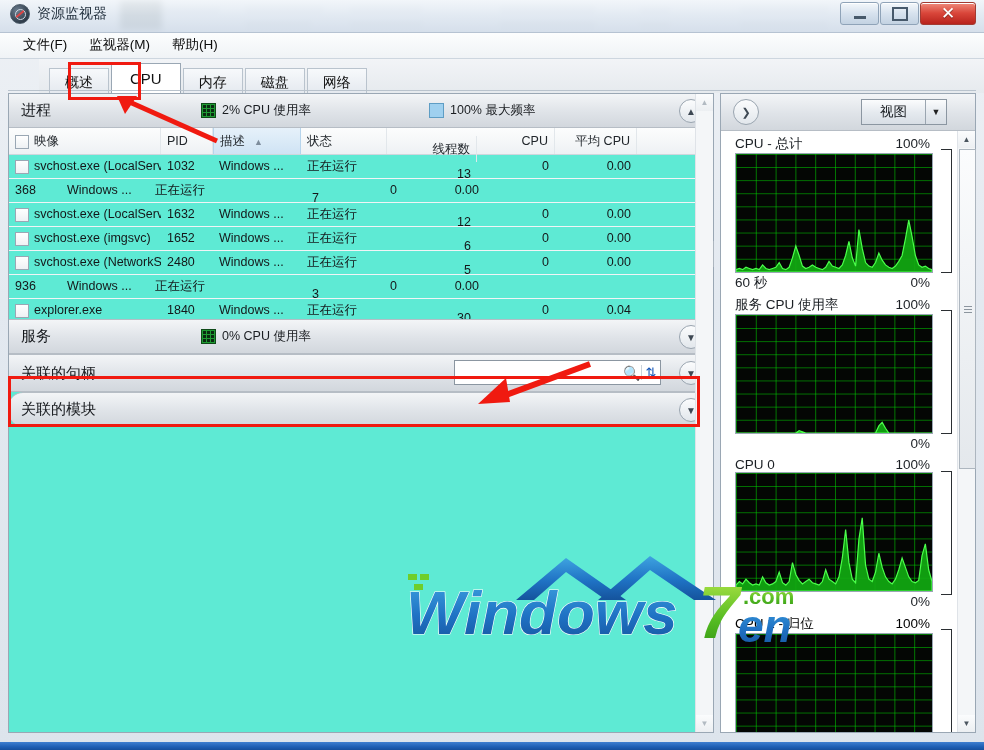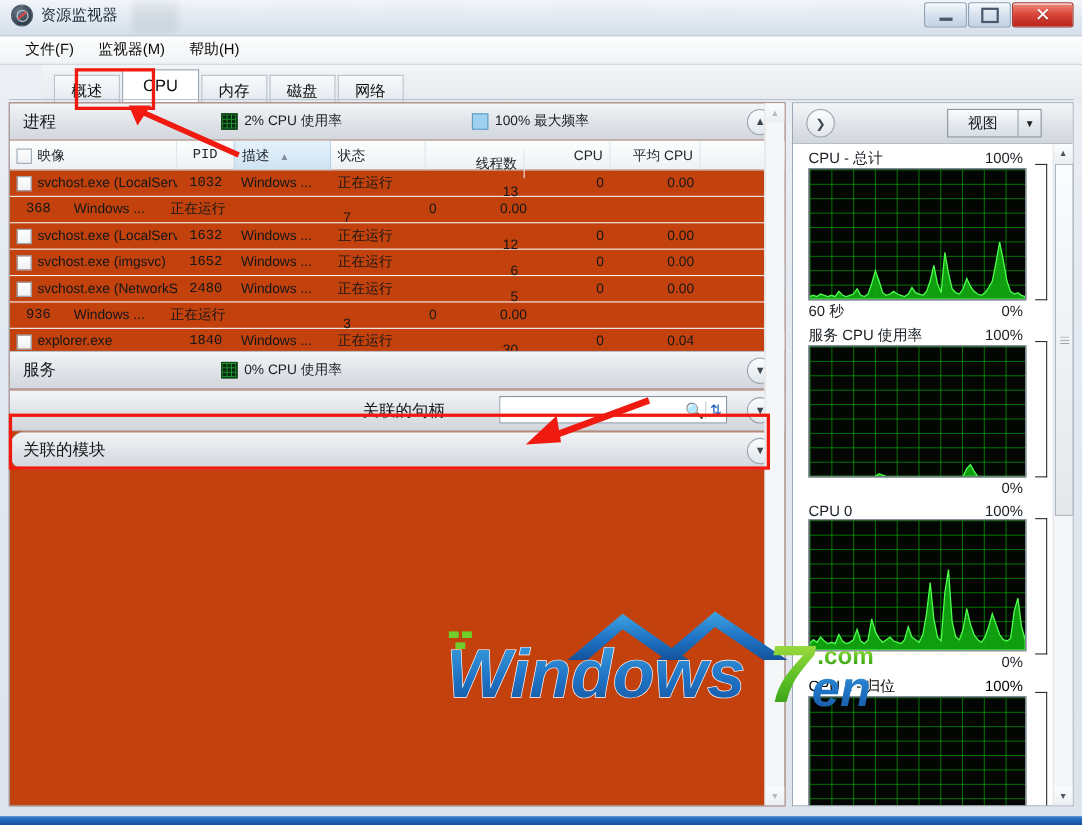--- a/index.html
+++ b/index.html
@@ -49,21 +49,21 @@
   #tabs{position:absolute;left:10px;top:4px;display:flex;align-items:flex-end;height:30px;}
   .tab{height:26px;line-height:26px;padding:0 15px;font-size:14px;color:#111;
     background:linear-gradient(180deg,#f7f9fb,#e3e8ee);border:1px solid #b9c3cd;
     border-bottom:none;margin-right:2px;position:relative;top:2px;}
   .tab.active{background:#fff;height:29px;line-height:29px;top:0;border-color:#9aa7b4;font-size:15px;padding:0 18px;}
   #tabline{position:absolute;left:8px;top:90px;width:968px;height:1px;background:#b9c3cd;}
   
   #content{position:absolute;left:8px;top:93px;width:968px;height:640px;}
   
   #leftpane{position:absolute;left:0;top:0;width:706px;height:640px;
-    background:#c2410c;border:1px solid #9aa7b4;box-sizing:border-box;}
+    background:#5eead4;border:1px solid #9aa7b4;box-sizing:border-box;}
   .section{margin:0;}
   .sec-header{height:33px;background:linear-gradient(180deg,#f3f5f7,#dfe3e8 55%,#d2d7dd);
     border-bottom:1px solid #b6bdc5;display:flex;align-items:center;position:relative;}
   .sec-title{margin-left:12px;font-size:15px;color:#15181c;}
   .sec-stat{display:flex;align-items:center;gap:6px;font-size:12.5px;color:#1a1d21;position:absolute;}
   .sw-green{width:13px;height:13px;background:#0a2a10;border:1px solid #0f4a18;
     background-image:linear-gradient(#1f9b33 1px,transparent 1px),linear-gradient(90deg,#1f9b33 1px,transparent 1px);
     background-size:4px 4px;}
   .sw-blue{width:13px;height:13px;background:#9fd0ef;border:1px solid #5e9dc4;}
   .chev{position:absolute;right:10px;top:5px;width:22px;height:22px;border-radius:50%;
@@ -75,21 +75,21 @@
     border-bottom:1px solid #cfd6dd;align-items:center;font-size:12.5px;color:#21262b;}
   .th{height:26px;line-height:26px;box-sizing:border-box;border-right:1px solid #e2e7eb;padding:0 6px;position:relative;}
   .th.sorted{background:linear-gradient(180deg,#e6f1fa,#cfe3f4);border-left:1px solid #b6d4ec;border-right:1px solid #b6d4ec;}
   .th .caret{position:absolute;left:40px;top:1px;font-size:9px;color:#7d8d9c;}
   .th.num{text-align:right;}
   .row{display:flex;height:23px;align-items:center;font-size:12.5px;color:#141719;border-bottom:1px solid #f2f4f6;}
   .cell{height:23px;line-height:23px;box-sizing:border-box;padding:0 6px;overflow:hidden;white-space:nowrap;}
   .cell.num{text-align:right;}
   .cbx{width:12px;height:12px;border:1px solid #9aa7b4;background:linear-gradient(180deg,#fff,#eef1f4);
     display:inline-block;vertical-align:middle;margin-right:5px;}
-  .c-img{width:152px;} .c-pid{width:52px;text-align:center;font-family:Liberation Mono, monospace;}
+  .c-img{width:152px;} .c-pid{width:52px;text-align:left;}
   .c-desc{width:88px;} .c-state{width:86px;}
   .c-thr{width:90px;text-align:right;margin-top:16px;} .c-cpu{width:78px;text-align:right;}
   .c-avg{width:82px;text-align:right;}
   
   #tbl-sb{position:absolute;right:0;top:0;width:17px;height:191px;background:#f6f7f9;border-left:1px solid #dfe3e8;}
   .sb-arrow{width:17px;height:17px;display:flex;align-items:center;justify-content:center;
     background:linear-gradient(180deg,#fbfcfd,#eceff2);color:#4b555f;font-size:8px;}
   #tbl-thumb{position:absolute;left:1px;top:113px;width:15px;height:24px;
     background:linear-gradient(180deg,#fbfcfd,#e4e8ec);border:1px solid #adb6bf;
     display:flex;align-items:center;justify-content:center;}
@@ -314,21 +314,21 @@
           <span class="sec-title">服务</span>
           <span class="sec-stat" style="left:192px;">
             <span class="sw-green"></span>
             <span>0% CPU 使用率</span>
           </span>
           <span class="chev">▼</span>
         </div>
       </div>
 
       <div class="section">
-        <div class="sec-header" style="height:36px;border-top:1px solid #b6bdc5;justify-content:center;">
+        <div class="sec-header" style="height:36px;border-top:1px solid #b6bdc5;">
           <span class="sec-title">关联的句柄</span>
           <span class="searchbox">
             <input type="text" placeholder="" style="">
             <span class="ic-search">🔍</span>
             <span class="ic-refresh">⇅</span>
           </span>
           <span class="chev" style="top:6px;">▼</span>
         </div>
       </div>
 

